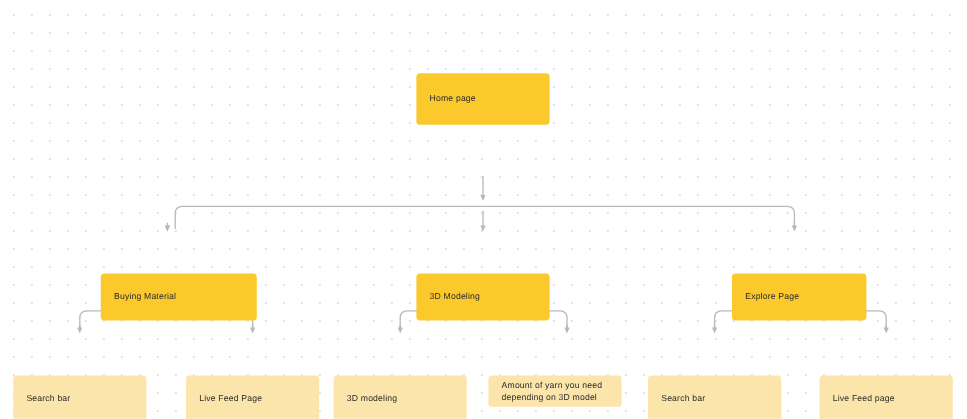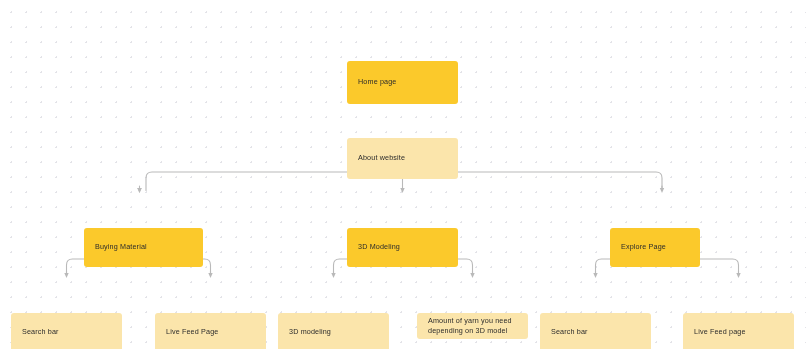--- a/index.html
+++ b/index.html
@@ -93,49 +93,46 @@
       <path d="M595.5,275.5 L595.5,265 Q595.5,259 601.5,259 L732.5,259 Q738.5,259 738.5,265 L738.5,275.5"></path>
       <path d="M595.5,271 L595.5,275.5" marker-end="url(#arrowhead)"></path>
       <path d="M738.5,271 L738.5,275.5" marker-end="url(#arrowhead)"></path>
     </g>
   </svg>
 
   <div class="node primary" style="left:347px; top:29px; width:111px; height:43px;">
     <span class="label">Home page</span>
   </div>
 
-  <div class="node secondary" style="left:347px; top:106px; width:111px; height:41px;">
-    <span class="label">About website</span>
-  </div>
 
-  <div class="node primary" style="left:84px; top:196px; width:119px; height:39px;">
+  <div class="node primary" style="left:84px; top:196px; width:130px; height:39px;">
     <span class="label">Buying Material</span>
   </div>
 
   <div class="node primary" style="left:347px; top:196px; width:111px; height:39px;">
     <span class="label">3D Modeling</span>
   </div>
 
-  <div class="node primary" style="left:610px; top:196px; width:90px; height:39px;">
+  <div class="node primary" style="left:610px; top:196px; width:112px; height:39px;">
     <span class="label">Explore Page</span>
   </div>
 
   <div class="node secondary" style="left:11px; top:281px; width:111px; height:39px;">
     <span class="label">Search bar</span>
   </div>
 
   <div class="node secondary" style="left:155px; top:281px; width:111px; height:39px;">
     <span class="label">Live Feed Page</span>
   </div>
 
   <div class="node secondary" style="left:278px; top:281px; width:111px; height:39px;">
     <span class="label">3D modeling</span>
   </div>
 
-  <div class="node secondary" style="left:417px; top:281px; width:111px; height:26px;">
+  <div class="node secondary" style="left:407px; top:281px; width:111px; height:26px;">
     <span class="label">Amount of yarn you need depending on 3D model</span>
   </div>
 
   <div class="node secondary" style="left:540px; top:281px; width:111px; height:39px;">
     <span class="label">Search bar</span>
   </div>
 
   <div class="node secondary" style="left:683px; top:281px; width:111px; height:39px;">
     <span class="label">Live Feed page</span>
   </div>

